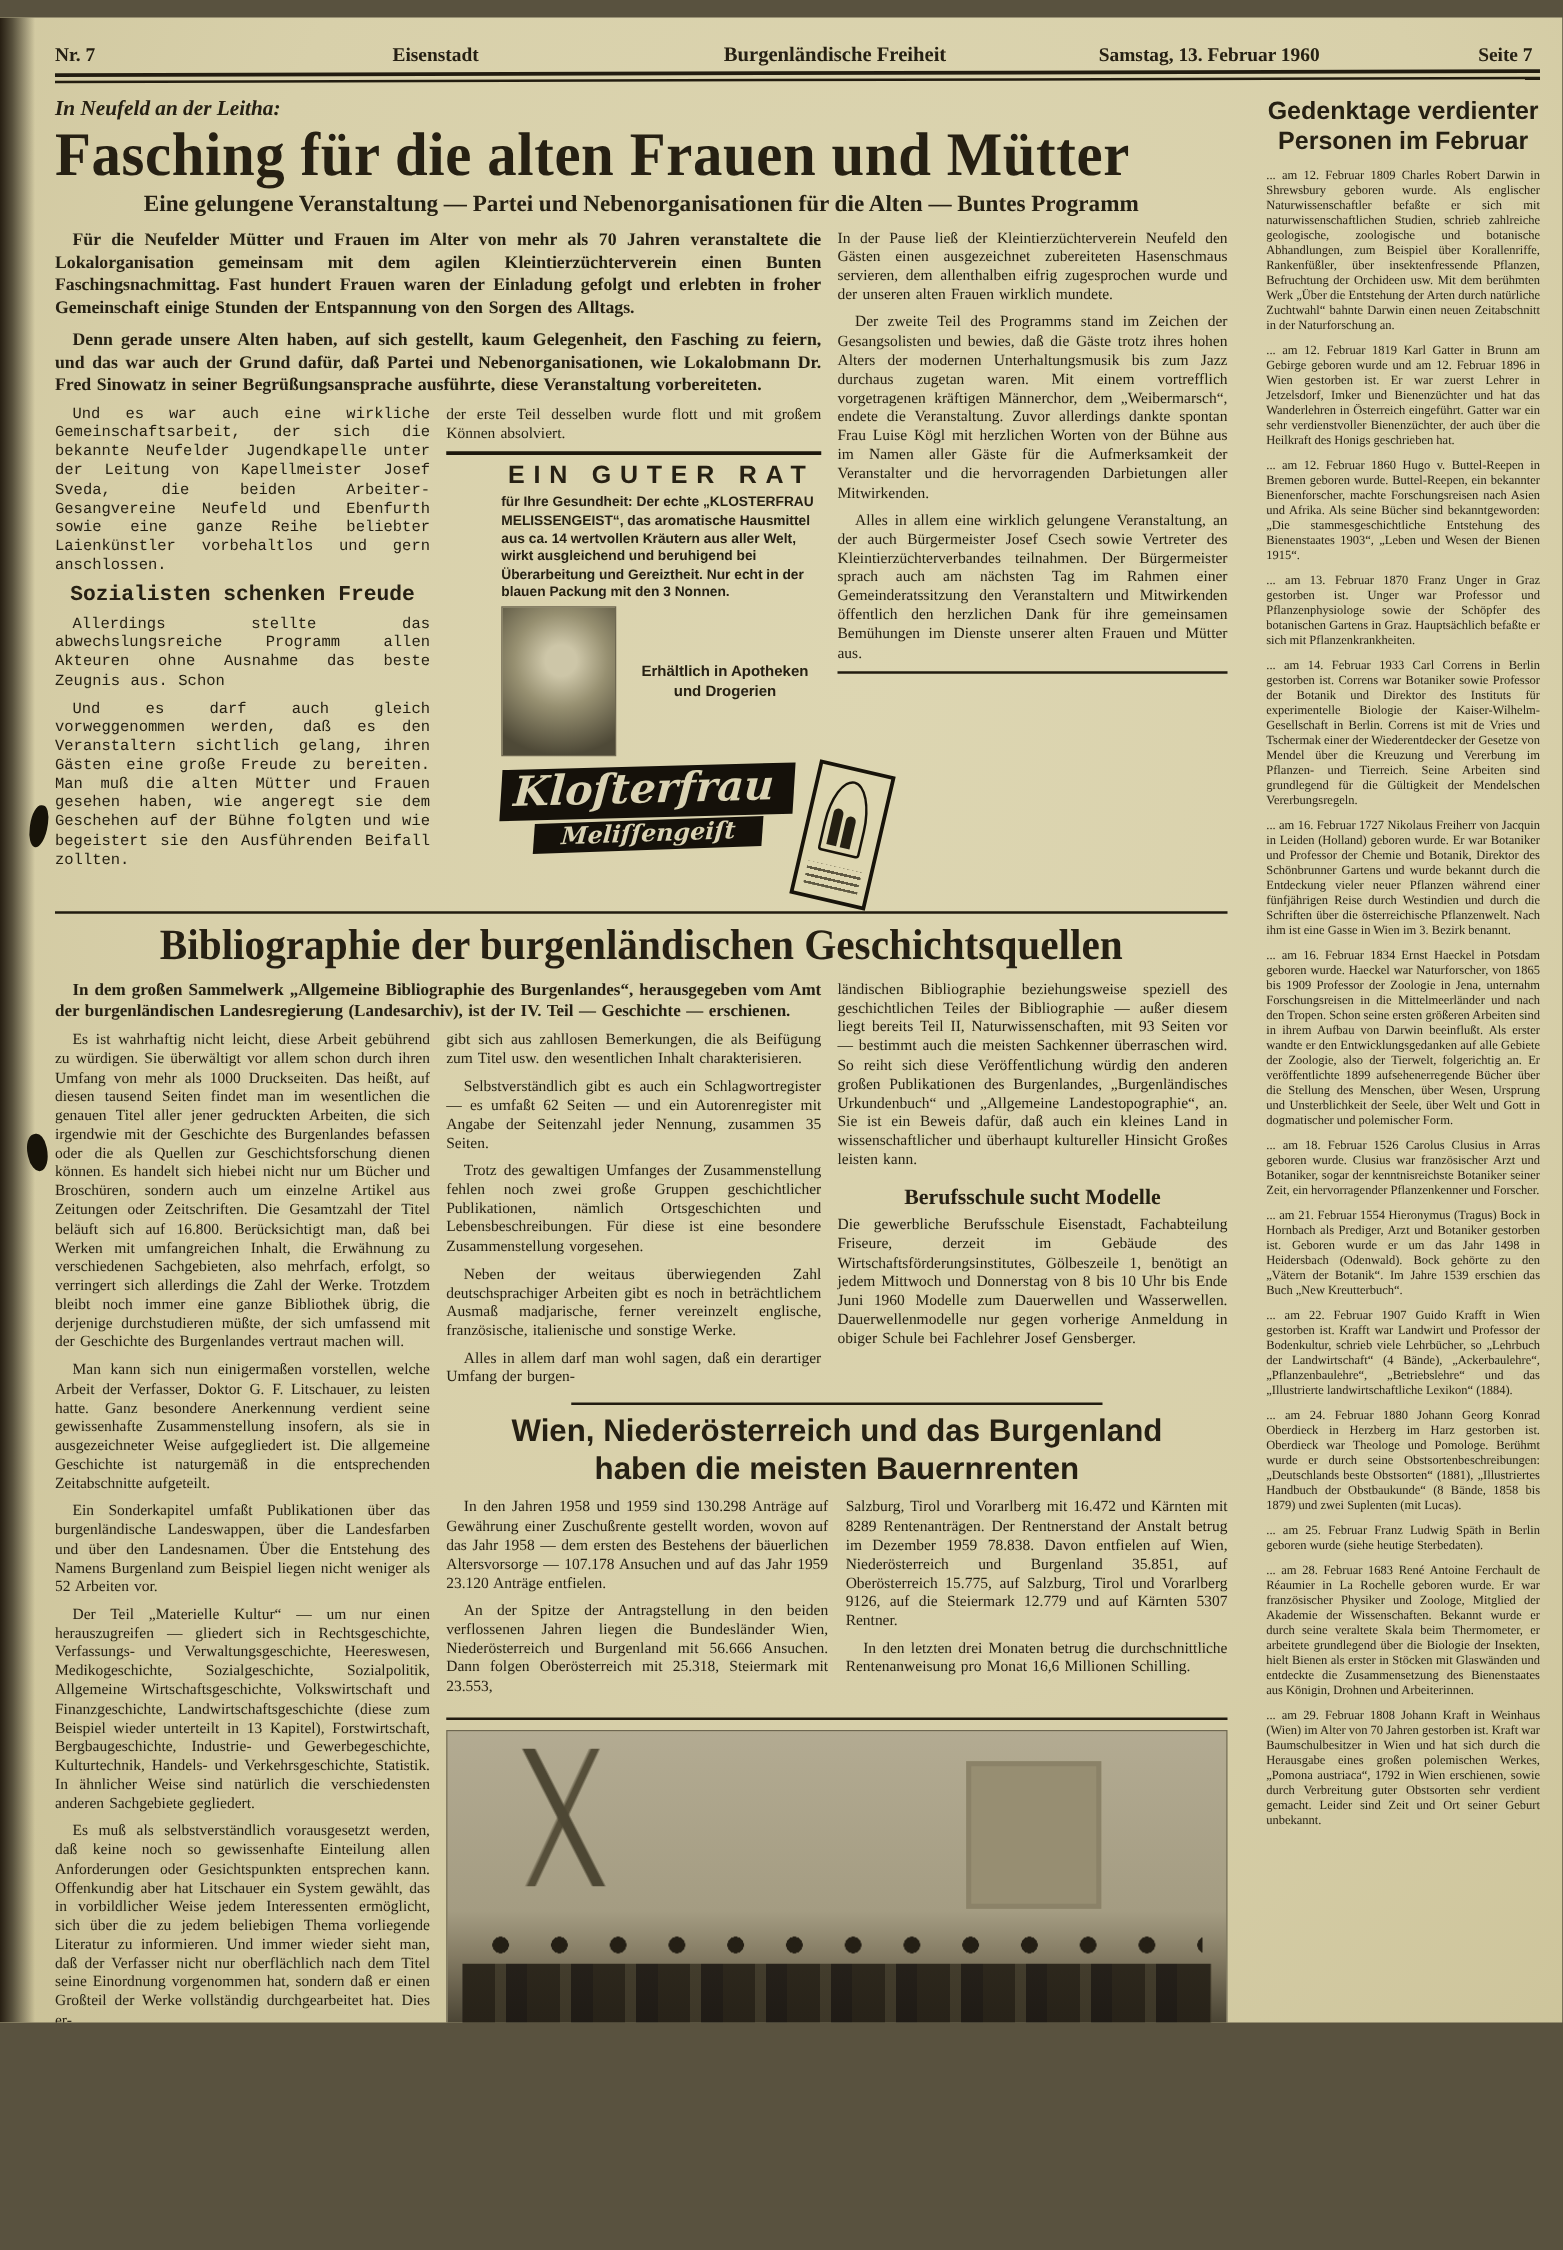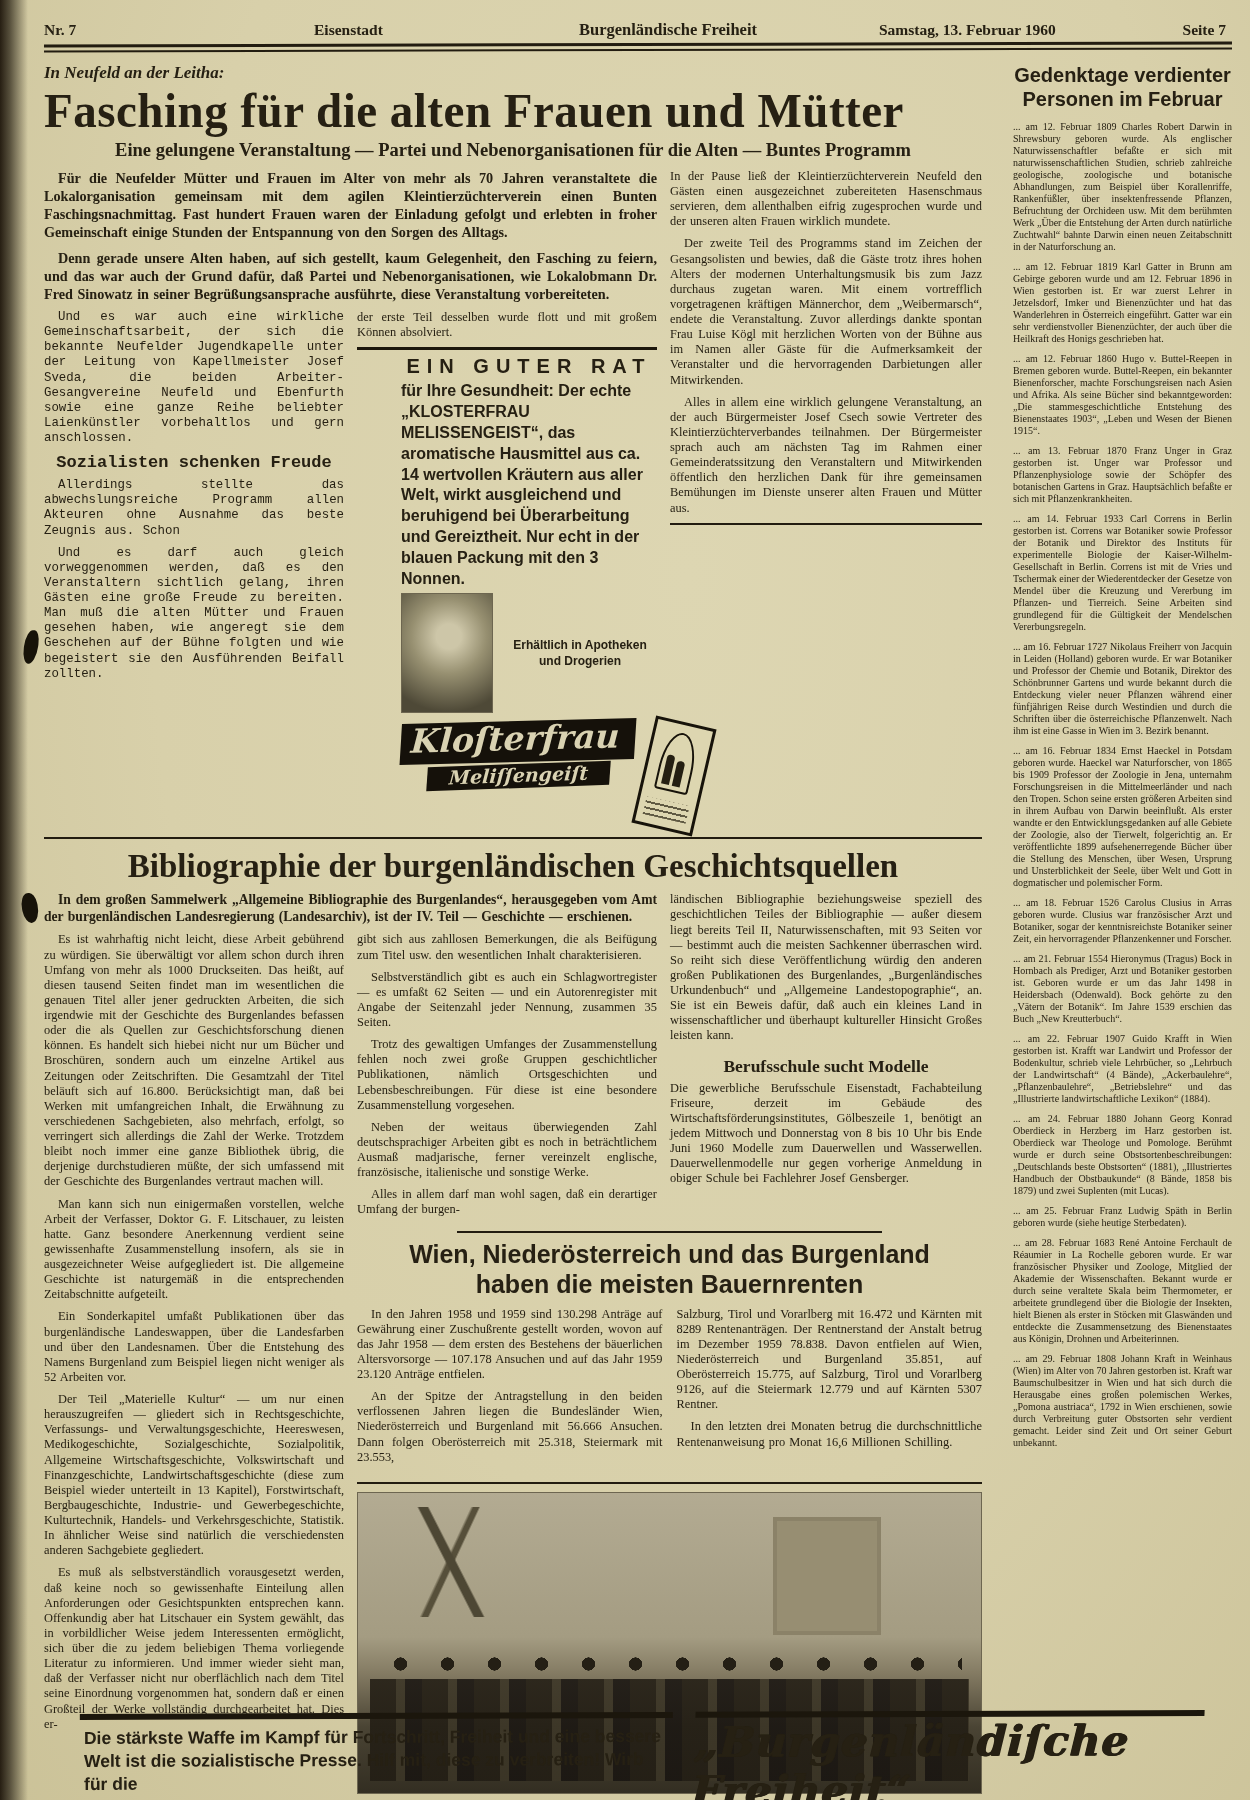--- a/index.html
+++ b/index.html
@@ -1,16 +1,16 @@
 <!DOCTYPE html>
 <html lang="de"><head>
 <meta charset="utf-8">
 <style>
   html,body{margin:0;padding:0;background:#59523f;}
-  .page{position:relative;width:1250px;height:1800px;margin:0 auto;overflow:hidden;
+  .page{position:relative;width:1250px;height:1604px;margin:14px auto;overflow:hidden;
     color:#262013;
     background:radial-gradient(ellipse at 55% 32%, #ddd6b2 0%, #d8d0aa 55%, #cbc298 100%);
     font-family:"Liberation Serif", serif;}
   .binding{position:absolute;left:0;top:0;bottom:0;width:28px;
     background:linear-gradient(90deg,#261e12 0%,#57503c 35%,rgba(120,110,85,0) 100%);}
   .ink-blob{position:absolute;background:#171309;border-radius:50% 40% 55% 45%;}
   .blob1{left:24px;top:630px;width:14px;height:34px;transform:rotate(8deg);}
   .blob2{left:22px;top:893px;width:16px;height:30px;transform:rotate(-12deg);}
 
   .content{position:absolute;left:44px;top:20px;right:18px;}
@@ -44,21 +44,21 @@
   .f-col3{grid-column:3;grid-row:1/3;}
   .f-col1{grid-column:1;grid-row:2;font-family:Liberation Mono, monospace;}
   .f-col2{grid-column:2;grid-row:2;}
   .lead-para{font-weight:bold;font-size:14.2px;line-height:1.28;font-family:Liberation Serif, serif;}
   .subhead2{font-size:17px;font-weight:bold;text-align:center;margin:6px 0 6px;}
   .end-rule{border-top:2px solid #221c10;margin-top:4px;}
 
   
   .ad{border-top:3px solid #1c170c;margin-top:6px;padding-top:5px;font-family:"Liberation Sans",sans-serif;padding-left:44px;}
   .ad-title{font-weight:bold;font-size:20px;letter-spacing:7px;text-align:center;white-space:nowrap;}
-  .ad-body{font-weight:bold;font-size:16px;line-height:1.3;text-align:left;margin:3px 0 4px;}
+  .ad-body{font-weight:bold;font-size:11px;line-height:1.3;text-align:left;margin:3px 0 4px;}
   .ad-mid{display:flex;gap:10px;align-items:center;}
   .nun{flex:0 0 90px;height:118px;border:1px solid #6d6650;
     background:radial-gradient(circle at 52% 36%, #cdc6a8 14%, #979071 42%, #4e4937 85%);}
   .ad-avail{flex:1;text-align:center;font-weight:bold;font-size:12px;line-height:1.35;}
   .ad-brand-row{display:flex;align-items:flex-start;gap:8px;margin-top:8px;}
   .brand-stack{flex:1;}
   .brand-banner{display:inline-block;background:#15110a;color:#d9d2b2;padding:1px 16px 5px 10px;
     transform:skewX(-5deg) rotate(-1.5deg);font-family:"DejaVu Serif",serif;font-weight:bold;font-style:italic;font-size:33px;line-height:1.05;}
   .brand-sub{display:inline-block;background:#15110a;color:#d9d2b2;padding:0 22px 2px;margin:2px 0 0 26px;
     transform:rotate(-2deg) skewX(-6deg);font-family:"DejaVu Serif",serif;font-weight:bold;font-style:italic;font-size:19px;}

